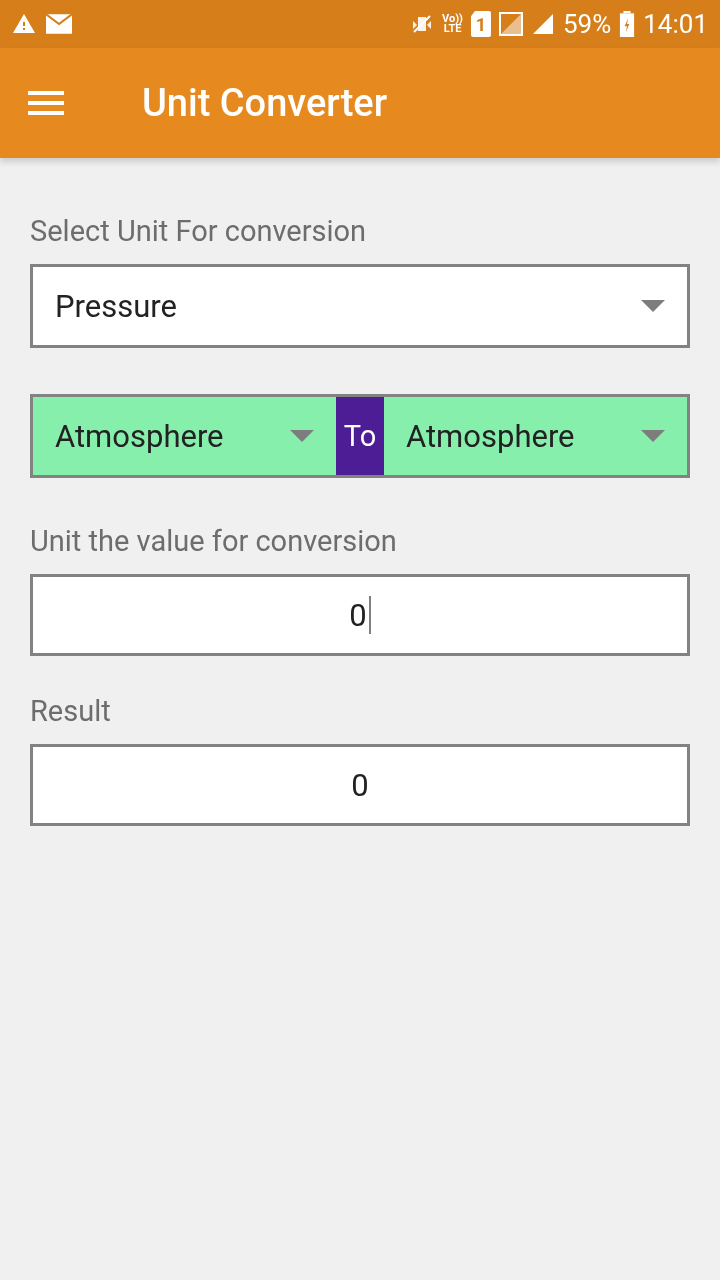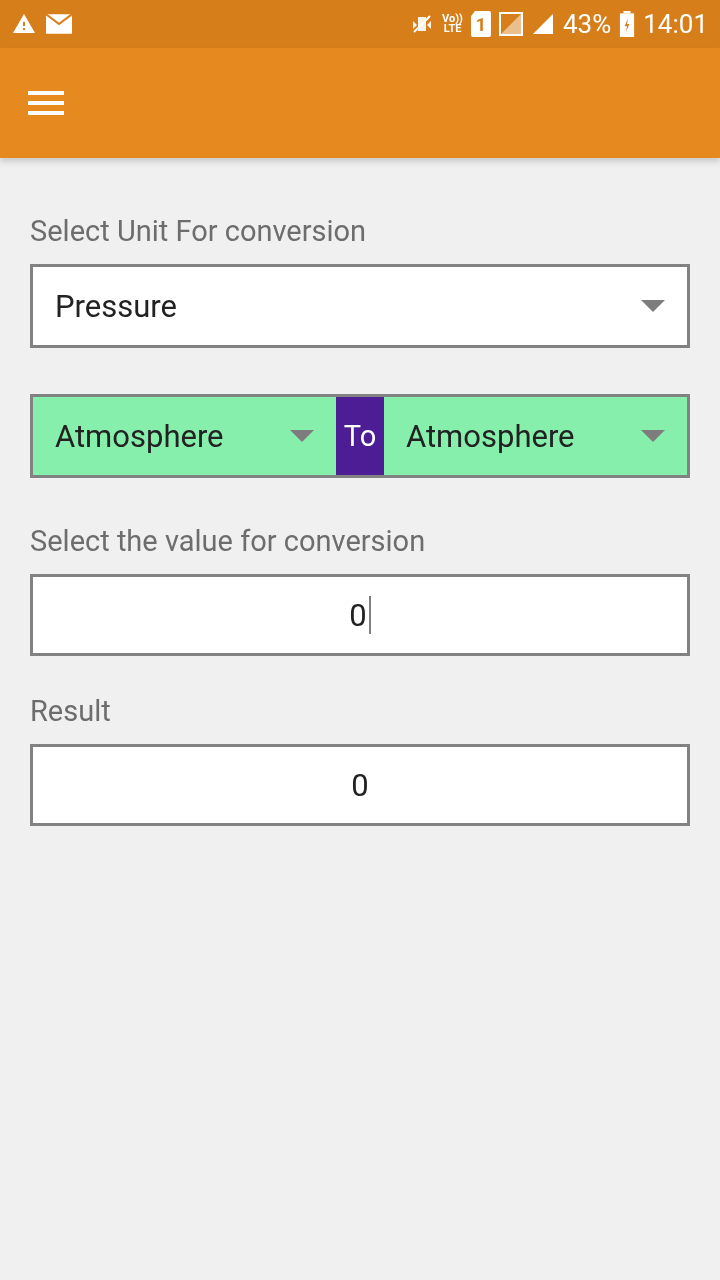--- a/index.html
+++ b/index.html
@@ -196,38 +196,39 @@
       <svg width="24" height="24" viewBox="0 0 24 24">
           <rect x="1" y="1" width="22" height="22" stroke="white" stroke-width="2" fill="none"></rect>
           <path d="M2 22 L22 2 L22 22 Z" fill="white" opacity="0.5"></path>
         </svg>
     </span>
     <span class="status-icon">
       <svg width="24" height="24" viewBox="0 0 24 24" fill="white">
           <path d="M2 22 L22 2 L22 22 Z"></path>
         </svg>
     </span>
-    <span>43%</span>
+    <span>59%</span>
     <span class="status-icon">
       <svg width="16" height="26" viewBox="0 0 12 22" fill="white">
           <rect x="0" y="2" width="12" height="20" fill="white"></rect>
           <rect x="3" y="0" width="6" height="2" fill="white"></rect>
           <path d="M7 6 L4 13 L6 13 L5 18 L8 11 L6 11 Z" fill="#d67e1a"></path>
         </svg>
     </span>
     <span>14:01</span>
   </div>
 </div>
 
 <div class="app-bar">
   <div class="hamburger">
     <div class="hamburger-line"></div>
     <div class="hamburger-line"></div>
     <div class="hamburger-line"></div>
   </div>
+  <div class="app-title">Unit Converter</div>
 </div>
 
 <div class="content">
   <div class="section-label">Select Unit For conversion</div>
   <div class="dropdown">
     <span class="dropdown-text">Pressure</span>
     <span class="dropdown-arrow"></span>
   </div>
 
   <div class="gap"></div>
@@ -239,21 +240,21 @@
     </div>
     <div class="to-label">To</div>
     <div class="to-dropdown">
       <span class="dropdown-text">Atmosphere</span>
       <span class="dropdown-arrow"></span>
     </div>
   </div>
 
   <div class="gap"></div>
 
-  <div class="section-label">Select the value for conversion</div>
+  <div class="section-label">Unit the value for conversion</div>
   <div class="input-wrapper">
     <span>0</span>
       <span class="cursor"></span>
   </div>
 
   <div class="gap-med"></div>
 
   <div class="section-label">Result</div>
   <div class="result-field">
     <span>0</span>

